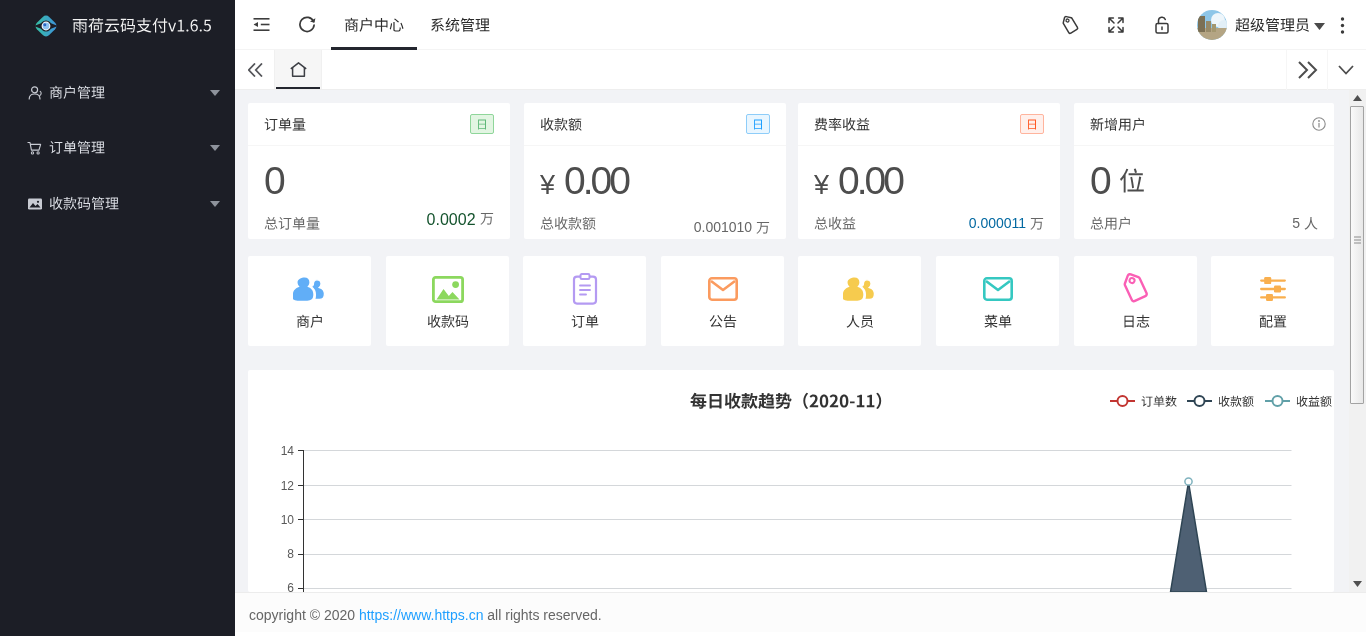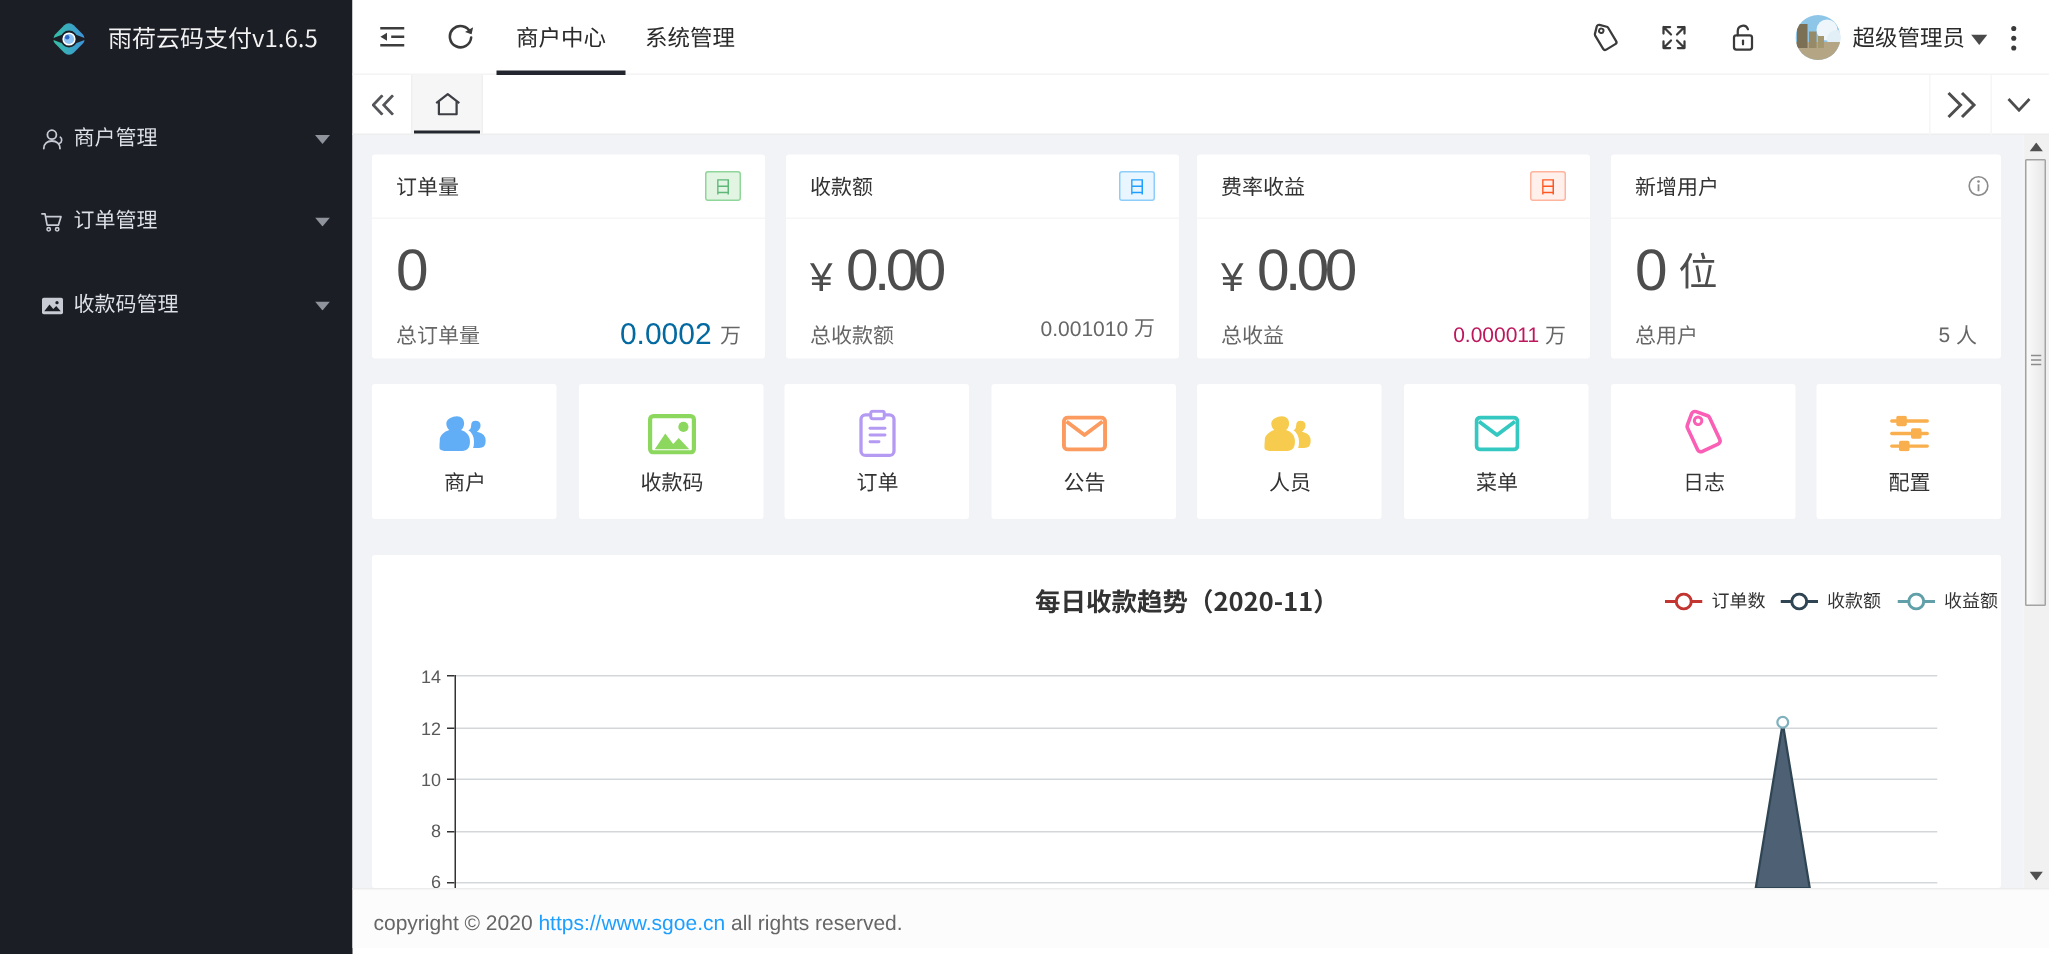--- a/index.html
+++ b/index.html
@@ -184,21 +184,21 @@
       </svg>
     </div>
 <div class="abs" style="left:16px;top:52px;height:52px;display:flex;align-items:center;color:#4d4d4d">
       <span style="font-size:39px">0</span>
     </div>
 <div class="abs" style="left:16px;top:108px;height:24px;display:flex;align-items:center">
       <svg style="vertical-align:-2.2px" width="56.0" height="14.8" viewBox="0 -12.6 56.0 14.8">
         <path fill="#666" d="M10.6 -3C11.4 -2 12.2 -0.7 12.6 0.1L13.4 -0.4C13.1 -1.3 12.2 -2.5 11.4 -3.5ZM5.8 -3.8C6.7 -3.1 7.8 -2.1 8.3 -1.5L9.1 -2.1C8.5 -2.8 7.4 -3.7 6.5 -4.4ZM3.9 -3.4V-0.5C3.9 0.7 4.4 1 6 1C6.4 1 8.8 1 9.2 1C10.5 1 10.8 0.6 11 -1C10.7 -1.1 10.2 -1.3 10 -1.4C9.9 -0.2 9.8 0 9.1 0C8.6 0 6.5 0 6.1 0C5.2 0 5 -0.1 5 -0.5V-3.4ZM1.9 -3.1C1.7 -2.1 1.2 -0.8 0.6 -0.1L1.6 0.3C2.2 -0.5 2.7 -1.8 2.9 -3ZM3.7 -7.9H10.3V-5.5H3.7ZM2.6 -8.9V-4.5H11.5V-8.9H9.2C9.7 -9.6 10.2 -10.5 10.7 -11.3L9.6 -11.7C9.2 -10.9 8.6 -9.7 8.1 -8.9H5.2L6 -9.4C5.8 -10 5.1 -11 4.5 -11.7L3.6 -11.3C4.2 -10.6 4.8 -9.6 5 -8.9Z M15.6 -10.8C16.3 -10.1 17.3 -9.1 17.7 -8.5L18.5 -9.2C18 -9.8 17.1 -10.8 16.3 -11.5ZM16.9 0.8C17.1 0.5 17.5 0.2 20.5 -1.8C20.3 -2.1 20.2 -2.5 20.1 -2.8L18.1 -1.4V-7.4H14.7V-6.4H17.1V-1.3C17.1 -0.7 16.6 -0.3 16.3 -0.1C16.5 0.1 16.8 0.5 16.9 0.8ZM19.5 -10.6V-9.5H23.8V-0.4C23.8 -0.2 23.7 -0.1 23.5 -0.1C23.2 -0.1 22.2 -0.1 21.1 -0.1C21.3 0.2 21.5 0.7 21.6 1.1C22.9 1.1 23.8 1 24.3 0.8C24.8 0.6 24.9 0.3 24.9 -0.4V-9.5H27.4V-10.6Z M31.1 -6.1H34.4V-4.6H31.1ZM35.5 -6.1H39V-4.6H35.5ZM31.1 -8.4H34.4V-7H31.1ZM35.5 -8.4H39V-7H35.5ZM37.9 -11.7C37.6 -11 37 -10 36.5 -9.3H33.1L33.7 -9.6C33.4 -10.2 32.8 -11.1 32.2 -11.7L31.3 -11.3C31.8 -10.7 32.4 -9.9 32.7 -9.3H30.1V-3.7H34.4V-2.4H28.8V-1.4H34.4V1.1H35.5V-1.4H41.3V-2.4H35.5V-3.7H40.1V-9.3H37.7C38.1 -9.9 38.6 -10.7 39.1 -11.3Z M45.5 -9.3H52.5V-8.5H45.5ZM45.5 -10.7H52.5V-9.9H45.5ZM44.5 -11.3V-7.9H53.5V-11.3ZM42.7 -7.3V-6.5H55.3V-7.3ZM45.2 -3.8H48.5V-3H45.2ZM49.5 -3.8H52.9V-3H49.5ZM45.2 -5.2H48.5V-4.4H45.2ZM49.5 -5.2H52.9V-4.4H49.5ZM42.7 -0V0.8H55.4V-0H49.5V-0.9H54.2V-1.6H49.5V-2.4H53.9V-5.9H44.2V-2.4H48.5V-1.6H43.8V-0.9H48.5V-0Z"></path>
       </svg>
     </div>
-<div class="abs" style="right:16px;top:108px;height:24px;display:flex;align-items:center;color:#0369a1;font-size:20px">
+<div class="abs" style="right:16px;top:108px;height:24px;display:flex;align-items:flex-start;color:#14532d;font-size:16px">
       <span>0.0002&nbsp;</span>
       <svg style="vertical-align:-2.2px" width="14.0" height="14.8" viewBox="0 -12.6 14.0 14.8">
         <path fill="#666" d="M0.9 -10.7V-9.7H4.7C4.6 -6.1 4.4 -1.7 0.5 0.3C0.7 0.5 1.1 0.9 1.2 1.1C4 -0.4 5.1 -3 5.5 -5.8H10.7C10.5 -2.1 10.3 -0.5 9.9 -0.1C9.7 0 9.5 0.1 9.2 0C8.8 0 7.8 0 6.8 -0.1C7 0.2 7.1 0.7 7.1 1C8.1 1 9.1 1.1 9.6 1C10.1 1 10.5 0.9 10.8 0.5C11.4 -0.1 11.6 -1.8 11.8 -6.3C11.9 -6.4 11.9 -6.8 11.9 -6.8H5.6C5.7 -7.8 5.7 -8.8 5.8 -9.7H13.1V-10.7Z"></path>
       </svg>
     </div>
 </div>
 <div class="abs" style="left:524px;top:103px;width:262px;height:136px;background:#fff;border-radius:2px">
 <div class="abs" style="left:16px;top:0;height:42px;display:flex;align-items:center">
       <svg style="vertical-align:-2.2px" width="42.0" height="14.8" viewBox="0 -12.6 42.0 14.8">
         <path fill="#333" d="M8.2 -8H11.3C11 -6.3 10.5 -4.7 9.8 -3.5C9.1 -4.8 8.6 -6.2 8.2 -7.8ZM8.1 -11.8C7.7 -9.3 6.9 -7 5.7 -5.6C6 -5.4 6.3 -4.9 6.5 -4.7C6.9 -5.2 7.3 -5.9 7.6 -6.5C8 -5.1 8.6 -3.7 9.3 -2.5C8.5 -1.3 7.4 -0.4 6 0.3C6.2 0.5 6.5 0.9 6.7 1.1C8 0.4 9 -0.5 9.9 -1.6C10.7 -0.5 11.6 0.4 12.8 1.1C12.9 0.8 13.3 0.4 13.5 0.2C12.3 -0.4 11.3 -1.3 10.5 -2.5C11.4 -4 11.9 -5.8 12.3 -8H13.4V-9H8.6C8.8 -9.8 9 -10.7 9.2 -11.6ZM1.3 -1.4C1.6 -1.6 2 -1.8 4.5 -2.8V1.1H5.6V-11.6H4.5V-3.8L2.4 -3.1V-10.2H1.3V-3.3C1.3 -2.8 1.1 -2.5 0.9 -2.4C1 -2.1 1.2 -1.7 1.3 -1.4Z M15.7 -3.1C15.4 -2.1 14.9 -1 14.4 -0.2C14.7 -0.2 15.1 0 15.3 0.2C15.7 -0.6 16.3 -1.8 16.6 -2.8ZM19.3 -2.7C19.7 -2 20.1 -1.1 20.3 -0.5L21.1 -0.9C20.9 -1.4 20.5 -2.4 20.1 -3.1ZM23.5 -7.2V-6.6C23.5 -4.6 23.3 -1.8 20.8 0.4C21 0.6 21.4 0.9 21.6 1.1C23 -0.1 23.7 -1.6 24.1 -3C24.7 -1.2 25.6 0.3 26.9 1.1C27 0.8 27.4 0.4 27.6 0.2C25.9 -0.7 24.9 -2.8 24.4 -5.2C24.5 -5.7 24.5 -6.1 24.5 -6.6V-7.2ZM17.5 -11.7V-10.4H14.7V-9.5H17.5V-8.3H15V-7.4H20.9V-8.3H18.5V-9.5H21.2V-10.4H18.5V-11.7ZM14.5 -4.4V-3.5H17.5V0C17.5 0.1 17.4 0.2 17.3 0.2C17.1 0.2 16.6 0.2 16.1 0.2C16.2 0.4 16.3 0.8 16.4 1.1C17.2 1.1 17.7 1.1 18 0.9C18.4 0.8 18.5 0.5 18.5 0V-3.5H21.3V-4.4ZM22.4 -11.8C22.1 -9.6 21.6 -7.4 20.7 -6.1V-6.4H15.2V-5.5H20.7V-5.9C21 -5.8 21.4 -5.5 21.6 -5.4C22 -6.1 22.4 -7.1 22.7 -8.3H26.1C25.9 -7.3 25.7 -6.3 25.4 -5.7L26.3 -5.4C26.7 -6.3 27.1 -7.8 27.3 -9.1L26.6 -9.3L26.5 -9.2H23C23.2 -10 23.3 -10.8 23.4 -11.6Z M37.7 -6.9C37.6 -2.6 37.5 -0.6 34.4 0.4C34.6 0.6 34.8 0.9 34.9 1.2C38.2 -0 38.6 -2.3 38.6 -6.9ZM38.3 -1.2C39.3 -0.5 40.4 0.5 41 1.1L41.6 0.3C41 -0.2 39.8 -1.2 38.9 -1.8ZM35.4 -8.5V-1.9H36.3V-7.7H39.9V-2H40.8V-8.5H38.2C38.4 -9 38.6 -9.5 38.8 -10H41.3V-10.9H35.2V-10H37.8C37.7 -9.5 37.5 -9 37.3 -8.5ZM31 -11.5C31.2 -11.2 31.4 -10.8 31.6 -10.4H28.9V-8.3H29.8V-9.5H34V-8.3H35V-10.4H32.7C32.5 -10.8 32.2 -11.3 31.9 -11.7ZM29.8 -3.3V1H30.7V0.6H33.2V1H34.1V-3.3ZM30.7 -0.3V-2.4H33.2V-0.3ZM30.1 -5.8 31.1 -5.3C30.4 -4.7 29.5 -4.3 28.5 -4C28.7 -3.8 28.9 -3.3 29 -3C30 -3.4 31.1 -4 32 -4.8C32.9 -4.3 33.8 -3.8 34.3 -3.4L35 -4.1C34.5 -4.5 33.6 -5 32.7 -5.4C33.4 -6.1 34 -6.9 34.4 -7.8L33.9 -8.1L33.6 -8.1H31.5C31.7 -8.4 31.8 -8.7 31.9 -8.9L31 -9.1C30.6 -8.1 29.8 -7 28.6 -6.2C28.8 -6.1 29.1 -5.8 29.2 -5.6C29.9 -6.1 30.5 -6.7 30.9 -7.3H33.1C32.8 -6.8 32.4 -6.3 31.9 -5.9L30.8 -6.5Z"></path>
@@ -212,21 +212,21 @@
     </div>
 <div class="abs" style="left:16px;top:52px;height:52px;display:flex;align-items:center;color:#4d4d4d">
       <span style="font-size:27px;position:relative;top:4px">¥</span>
       <span style="font-size:39px;letter-spacing:-3px;margin-left:9px">0.00</span>
     </div>
 <div class="abs" style="left:16px;top:108px;height:24px;display:flex;align-items:center">
       <svg style="vertical-align:-2.2px" width="56.0" height="14.8" viewBox="0 -12.6 56.0 14.8">
         <path fill="#666" d="M10.6 -3C11.4 -2 12.2 -0.7 12.6 0.1L13.4 -0.4C13.1 -1.3 12.2 -2.5 11.4 -3.5ZM5.8 -3.8C6.7 -3.1 7.8 -2.1 8.3 -1.5L9.1 -2.1C8.5 -2.8 7.4 -3.7 6.5 -4.4ZM3.9 -3.4V-0.5C3.9 0.7 4.4 1 6 1C6.4 1 8.8 1 9.2 1C10.5 1 10.8 0.6 11 -1C10.7 -1.1 10.2 -1.3 10 -1.4C9.9 -0.2 9.8 0 9.1 0C8.6 0 6.5 0 6.1 0C5.2 0 5 -0.1 5 -0.5V-3.4ZM1.9 -3.1C1.7 -2.1 1.2 -0.8 0.6 -0.1L1.6 0.3C2.2 -0.5 2.7 -1.8 2.9 -3ZM3.7 -7.9H10.3V-5.5H3.7ZM2.6 -8.9V-4.5H11.5V-8.9H9.2C9.7 -9.6 10.2 -10.5 10.7 -11.3L9.6 -11.7C9.2 -10.9 8.6 -9.7 8.1 -8.9H5.2L6 -9.4C5.8 -10 5.1 -11 4.5 -11.7L3.6 -11.3C4.2 -10.6 4.8 -9.6 5 -8.9Z M22.2 -8H25.3C25 -6.3 24.5 -4.7 23.8 -3.5C23.1 -4.8 22.6 -6.2 22.2 -7.8ZM22.1 -11.8C21.7 -9.3 20.9 -7 19.7 -5.6C20 -5.4 20.3 -4.9 20.5 -4.7C20.9 -5.2 21.3 -5.9 21.6 -6.5C22 -5.1 22.6 -3.7 23.3 -2.5C22.5 -1.3 21.4 -0.4 20 0.3C20.2 0.5 20.5 0.9 20.6 1.1C22 0.4 23 -0.5 23.9 -1.6C24.7 -0.5 25.6 0.4 26.8 1.1C26.9 0.8 27.3 0.4 27.5 0.2C26.3 -0.4 25.3 -1.3 24.5 -2.5C25.4 -4 25.9 -5.8 26.3 -8H27.4V-9H22.6C22.8 -9.8 23 -10.7 23.2 -11.6ZM15.3 -1.4C15.6 -1.6 16 -1.8 18.5 -2.8V1.1H19.6V-11.6H18.5V-3.8L16.4 -3.1V-10.2H15.3V-3.3C15.3 -2.8 15.1 -2.5 14.9 -2.4C15 -2.1 15.2 -1.7 15.3 -1.4Z M29.7 -3.1C29.4 -2.1 28.9 -1 28.4 -0.2C28.7 -0.2 29.1 0 29.3 0.2C29.7 -0.6 30.3 -1.8 30.6 -2.8ZM33.3 -2.7C33.7 -2 34.1 -1.1 34.3 -0.5L35.1 -0.9C34.9 -1.4 34.5 -2.4 34.1 -3.1ZM37.5 -7.2V-6.6C37.5 -4.6 37.3 -1.8 34.8 0.4C35 0.6 35.4 0.9 35.6 1.1C37 -0.1 37.7 -1.6 38.1 -3C38.7 -1.2 39.5 0.3 40.9 1.1C41 0.8 41.4 0.4 41.6 0.2C39.9 -0.7 38.9 -2.8 38.4 -5.2C38.5 -5.7 38.5 -6.1 38.5 -6.6V-7.2ZM31.5 -11.7V-10.4H28.7V-9.5H31.5V-8.3H29V-7.4H34.9V-8.3H32.5V-9.5H35.2V-10.4H32.5V-11.7ZM28.5 -4.4V-3.5H31.5V0C31.5 0.1 31.4 0.2 31.3 0.2C31.1 0.2 30.6 0.2 30.1 0.2C30.2 0.4 30.3 0.8 30.4 1.1C31.2 1.1 31.7 1.1 32 0.9C32.4 0.8 32.5 0.5 32.5 0V-3.5H35.3V-4.4ZM36.4 -11.8C36.1 -9.6 35.6 -7.4 34.7 -6.1V-6.4H29.2V-5.5H34.7V-5.9C35 -5.8 35.4 -5.5 35.6 -5.4C36 -6.1 36.4 -7.1 36.7 -8.3H40.1C39.9 -7.3 39.7 -6.3 39.4 -5.7L40.3 -5.4C40.7 -6.3 41.1 -7.8 41.3 -9.1L40.6 -9.3L40.5 -9.2H37C37.2 -10 37.3 -10.8 37.4 -11.6Z M51.7 -6.9C51.6 -2.6 51.5 -0.6 48.4 0.4C48.6 0.6 48.8 0.9 48.9 1.2C52.2 -0 52.6 -2.3 52.6 -6.9ZM52.3 -1.2C53.3 -0.5 54.4 0.5 55 1.1L55.6 0.3C55 -0.2 53.8 -1.2 52.9 -1.8ZM49.4 -8.5V-1.9H50.3V-7.7H53.9V-2H54.8V-8.5H52.2C52.4 -9 52.6 -9.5 52.8 -10H55.3V-10.9H49.2V-10H51.8C51.7 -9.5 51.5 -9 51.3 -8.5ZM45 -11.5C45.2 -11.2 45.4 -10.8 45.6 -10.4H42.9V-8.3H43.8V-9.5H48V-8.3H49V-10.4H46.7C46.5 -10.8 46.2 -11.3 45.9 -11.7ZM43.8 -3.3V1H44.7V0.6H47.2V1H48.1V-3.3ZM44.7 -0.3V-2.4H47.2V-0.3ZM44.1 -5.8 45.1 -5.3C44.4 -4.7 43.5 -4.3 42.5 -4C42.7 -3.8 42.9 -3.3 43 -3C44 -3.4 45.1 -4 46 -4.8C46.9 -4.3 47.8 -3.8 48.3 -3.4L49 -4.1C48.5 -4.5 47.6 -5 46.7 -5.4C47.4 -6.1 48 -6.9 48.4 -7.8L47.9 -8.1L47.6 -8.1H45.5C45.7 -8.4 45.8 -8.7 45.9 -8.9L45 -9.1C44.6 -8.1 43.8 -7 42.6 -6.2C42.8 -6.1 43 -5.8 43.2 -5.6C43.9 -6.1 44.5 -6.7 44.9 -7.3H47.1C46.8 -6.8 46.4 -6.3 45.9 -5.9L44.8 -6.5Z"></path>
       </svg>
     </div>
-<div class="abs" style="right:16px;top:108px;height:24px;display:flex;align-items:flex-start;color:#666;font-size:14px">
+<div class="abs" style="right:16px;top:108px;height:24px;display:flex;align-items:flex-end;color:#666;font-size:14px">
       <span>0.001010&nbsp;</span>
       <svg style="vertical-align:-2.2px" width="14.0" height="14.8" viewBox="0 -12.6 14.0 14.8">
         <path fill="#666" d="M0.9 -10.7V-9.7H4.7C4.6 -6.1 4.4 -1.7 0.5 0.3C0.7 0.5 1.1 0.9 1.2 1.1C4 -0.4 5.1 -3 5.5 -5.8H10.7C10.5 -2.1 10.3 -0.5 9.9 -0.1C9.7 0 9.5 0.1 9.2 0C8.8 0 7.8 0 6.8 -0.1C7 0.2 7.1 0.7 7.1 1C8.1 1 9.1 1.1 9.6 1C10.1 1 10.5 0.9 10.8 0.5C11.4 -0.1 11.6 -1.8 11.8 -6.3C11.9 -6.4 11.9 -6.8 11.9 -6.8H5.6C5.7 -7.8 5.7 -8.8 5.8 -9.7H13.1V-10.7Z"></path>
       </svg>
     </div>
 </div>
 <div class="abs" style="left:798px;top:103px;width:262px;height:136px;background:#fff;border-radius:2px">
 <div class="abs" style="left:16px;top:0;height:42px;display:flex;align-items:center">
       <svg style="vertical-align:-2.2px" width="56.0" height="14.8" viewBox="0 -12.6 56.0 14.8">
         <path fill="#333" d="M6.6 -3.3C6.2 -1.2 5 -0.2 0.6 0.2C0.8 0.5 1 0.9 1.1 1.1C5.7 0.6 7.2 -0.7 7.7 -3.3ZM7.3 -0.8C9.1 -0.3 11.4 0.5 12.6 1.1L13.2 0.3C12 -0.3 9.6 -1.1 7.8 -1.5ZM5 -8.3C4.9 -8 4.9 -7.6 4.7 -7.3H2.7L2.9 -8.3ZM5.9 -8.3H8.2V-7.3H5.8C5.9 -7.6 5.9 -8 5.9 -8.3ZM2.1 -9.1C2 -8.3 1.8 -7.2 1.6 -6.5H4.2C3.6 -5.9 2.6 -5.4 0.8 -5C1 -4.8 1.2 -4.4 1.3 -4.2C1.8 -4.3 2.2 -4.4 2.6 -4.5V-0.8H3.6V-3.8H10.4V-0.9H11.5V-4.7H3.1C4.3 -5.2 5 -5.8 5.4 -6.5H8.2V-5.1H9.2V-6.5H12C11.9 -6.1 11.9 -6 11.8 -5.9C11.7 -5.8 11.6 -5.8 11.5 -5.8C11.3 -5.8 10.9 -5.8 10.5 -5.8C10.6 -5.6 10.7 -5.3 10.7 -5.1C11.2 -5.1 11.7 -5.1 11.9 -5.1C12.2 -5.1 12.4 -5.2 12.6 -5.3C12.8 -5.6 13 -6 13 -6.9C13 -7.1 13.1 -7.3 13.1 -7.3H9.2V-8.3H12.2V-10.9H9.2V-11.8H8.2V-10.9H5.9V-11.8H5V-10.9H1.5V-10.1H5V-9.1L2.5 -9.1ZM5.9 -10.1H8.2V-9.1H5.9ZM9.2 -10.1H11.3V-9.1H9.2Z M25.6 -9C25.1 -8.4 24.2 -7.7 23.6 -7.2L24.4 -6.7C25 -7.1 25.8 -7.8 26.5 -8.5ZM14.8 -4.7 15.3 -3.9C16.2 -4.3 17.4 -4.9 18.5 -5.5L18.3 -6.3C17 -5.7 15.7 -5.1 14.8 -4.7ZM15.2 -8.4C15.9 -7.9 16.9 -7.2 17.3 -6.7L18.1 -7.4C17.6 -7.9 16.7 -8.5 15.9 -9ZM23.5 -5.7C24.4 -5.1 25.6 -4.3 26.2 -3.7L27 -4.4C26.4 -4.9 25.2 -5.7 24.2 -6.3ZM14.7 -2.8V-1.8H20.4V1.1H21.6V-1.8H27.3V-2.8H21.6V-4H20.4V-2.8ZM20.1 -11.6C20.3 -11.3 20.6 -10.9 20.7 -10.5H15V-9.5H20.1C19.7 -8.9 19.2 -8.3 19.1 -8.1C18.8 -7.9 18.6 -7.7 18.4 -7.7C18.5 -7.4 18.7 -7 18.7 -6.8C18.9 -6.8 19.2 -6.9 20.9 -7C20.2 -6.4 19.6 -5.8 19.3 -5.6C18.8 -5.2 18.5 -4.9 18.2 -4.9C18.3 -4.6 18.4 -4.2 18.5 -4C18.7 -4.1 19.2 -4.2 22.9 -4.5C23.1 -4.3 23.2 -4 23.3 -3.8L24.1 -4.2C23.8 -4.8 23.1 -5.8 22.5 -6.5L21.7 -6.2C22 -5.9 22.2 -5.6 22.4 -5.3L19.9 -5.1C21.2 -6.1 22.4 -7.3 23.5 -8.6L22.7 -9.1C22.4 -8.7 22 -8.3 21.7 -7.9L19.9 -7.8C20.4 -8.3 20.8 -8.9 21.2 -9.5H27.2V-10.5H22C21.8 -10.9 21.4 -11.5 21.1 -11.9Z M36.2 -8H39.3C39 -6.3 38.5 -4.7 37.8 -3.5C37.1 -4.8 36.6 -6.2 36.2 -7.8ZM36.1 -11.8C35.7 -9.3 34.9 -7 33.7 -5.6C34 -5.4 34.3 -4.9 34.5 -4.7C34.9 -5.2 35.3 -5.9 35.6 -6.5C36 -5.1 36.6 -3.7 37.3 -2.5C36.5 -1.3 35.4 -0.4 34 0.3C34.2 0.5 34.5 0.9 34.6 1.1C36 0.4 37 -0.5 37.9 -1.6C38.7 -0.5 39.6 0.4 40.8 1.1C40.9 0.8 41.3 0.4 41.5 0.2C40.3 -0.4 39.3 -1.3 38.5 -2.5C39.4 -4 39.9 -5.8 40.3 -8H41.4V-9H36.6C36.8 -9.8 37 -10.7 37.2 -11.6ZM29.3 -1.4C29.6 -1.6 30 -1.8 32.5 -2.8V1.1H33.6V-11.6H32.5V-3.8L30.4 -3.1V-10.2H29.3V-3.3C29.3 -2.8 29.1 -2.5 28.9 -2.4C29 -2.1 29.2 -1.7 29.3 -1.4Z M50.3 -6.7C51.7 -6.1 53.6 -5.3 54.5 -4.7L55.1 -5.6C54.1 -6.1 52.2 -6.9 50.8 -7.4ZM46.8 -7.5C46 -6.7 44.2 -5.8 43 -5.3C43.2 -5.1 43.5 -4.7 43.6 -4.5C44.9 -5.1 46.6 -6.1 47.6 -6.9ZM44.5 -4.6V-0.3H42.6V0.7H55.4V-0.3H53.6V-4.6ZM45.4 -0.3V-3.7H47.2V-0.3ZM48.1 -0.3V-3.7H49.9V-0.3ZM50.9 -0.3V-3.7H52.7V-0.3ZM52 -11.8C51.6 -11 51 -10 50.5 -9.3L51.3 -9H46.7L47.5 -9.4C47.2 -10 46.6 -11 46 -11.7L45.1 -11.3C45.7 -10.6 46.2 -9.7 46.5 -9H42.9V-8.1H55.1V-9H51.4C51.9 -9.7 52.5 -10.6 53 -11.4Z"></path>
@@ -240,21 +240,21 @@
     </div>
 <div class="abs" style="left:16px;top:52px;height:52px;display:flex;align-items:center;color:#4d4d4d">
       <span style="font-size:27px;position:relative;top:4px">¥</span>
       <span style="font-size:39px;letter-spacing:-3px;margin-left:9px">0.00</span>
     </div>
 <div class="abs" style="left:16px;top:108px;height:24px;display:flex;align-items:center">
       <svg style="vertical-align:-2.2px" width="42.0" height="14.8" viewBox="0 -12.6 42.0 14.8">
         <path fill="#666" d="M10.6 -3C11.4 -2 12.2 -0.7 12.6 0.1L13.4 -0.4C13.1 -1.3 12.2 -2.5 11.4 -3.5ZM5.8 -3.8C6.7 -3.1 7.8 -2.1 8.3 -1.5L9.1 -2.1C8.5 -2.8 7.4 -3.7 6.5 -4.4ZM3.9 -3.4V-0.5C3.9 0.7 4.4 1 6 1C6.4 1 8.8 1 9.2 1C10.5 1 10.8 0.6 11 -1C10.7 -1.1 10.2 -1.3 10 -1.4C9.9 -0.2 9.8 0 9.1 0C8.6 0 6.5 0 6.1 0C5.2 0 5 -0.1 5 -0.5V-3.4ZM1.9 -3.1C1.7 -2.1 1.2 -0.8 0.6 -0.1L1.6 0.3C2.2 -0.5 2.7 -1.8 2.9 -3ZM3.7 -7.9H10.3V-5.5H3.7ZM2.6 -8.9V-4.5H11.5V-8.9H9.2C9.7 -9.6 10.2 -10.5 10.7 -11.3L9.6 -11.7C9.2 -10.9 8.6 -9.7 8.1 -8.9H5.2L6 -9.4C5.8 -10 5.1 -11 4.5 -11.7L3.6 -11.3C4.2 -10.6 4.8 -9.6 5 -8.9Z M22.2 -8H25.3C25 -6.3 24.5 -4.7 23.8 -3.5C23.1 -4.8 22.6 -6.2 22.2 -7.8ZM22.1 -11.8C21.7 -9.3 20.9 -7 19.7 -5.6C20 -5.4 20.3 -4.9 20.5 -4.7C20.9 -5.2 21.3 -5.9 21.6 -6.5C22 -5.1 22.6 -3.7 23.3 -2.5C22.5 -1.3 21.4 -0.4 20 0.3C20.2 0.5 20.5 0.9 20.6 1.1C22 0.4 23 -0.5 23.9 -1.6C24.7 -0.5 25.6 0.4 26.8 1.1C26.9 0.8 27.3 0.4 27.5 0.2C26.3 -0.4 25.3 -1.3 24.5 -2.5C25.4 -4 25.9 -5.8 26.3 -8H27.4V-9H22.6C22.8 -9.8 23 -10.7 23.2 -11.6ZM15.3 -1.4C15.6 -1.6 16 -1.8 18.5 -2.8V1.1H19.6V-11.6H18.5V-3.8L16.4 -3.1V-10.2H15.3V-3.3C15.3 -2.8 15.1 -2.5 14.9 -2.4C15 -2.1 15.2 -1.7 15.3 -1.4Z M36.3 -6.7C37.7 -6.1 39.6 -5.3 40.5 -4.7L41.1 -5.6C40.1 -6.1 38.2 -6.9 36.8 -7.4ZM32.8 -7.5C32 -6.7 30.2 -5.8 29 -5.3C29.2 -5.1 29.5 -4.7 29.6 -4.5C30.9 -5.1 32.6 -6.1 33.6 -6.9ZM30.5 -4.6V-0.3H28.6V0.7H41.4V-0.3H39.6V-4.6ZM31.4 -0.3V-3.7H33.2V-0.3ZM34.1 -0.3V-3.7H35.9V-0.3ZM36.9 -0.3V-3.7H38.7V-0.3ZM38 -11.8C37.6 -11 37 -10 36.5 -9.3L37.3 -9H32.7L33.5 -9.4C33.2 -10 32.6 -11 32 -11.7L31.1 -11.3C31.7 -10.6 32.2 -9.7 32.5 -9H28.9V-8.1H41.1V-9H37.4C37.9 -9.7 38.5 -10.6 39 -11.4Z"></path>
       </svg>
     </div>
-<div class="abs" style="right:16px;top:108px;height:24px;display:flex;align-items:center;color:#be185d;font-size:14px">
+<div class="abs" style="right:16px;top:108px;height:24px;display:flex;align-items:center;color:#0369a1;font-size:14px">
       <span>0.000011&nbsp;</span>
       <svg style="vertical-align:-2.2px" width="14.0" height="14.8" viewBox="0 -12.6 14.0 14.8">
         <path fill="#666" d="M0.9 -10.7V-9.7H4.7C4.6 -6.1 4.4 -1.7 0.5 0.3C0.7 0.5 1.1 0.9 1.2 1.1C4 -0.4 5.1 -3 5.5 -5.8H10.7C10.5 -2.1 10.3 -0.5 9.9 -0.1C9.7 0 9.5 0.1 9.2 0C8.8 0 7.8 0 6.8 -0.1C7 0.2 7.1 0.7 7.1 1C8.1 1 9.1 1.1 9.6 1C10.1 1 10.5 0.9 10.8 0.5C11.4 -0.1 11.6 -1.8 11.8 -6.3C11.9 -6.4 11.9 -6.8 11.9 -6.8H5.6C5.7 -7.8 5.7 -8.8 5.8 -9.7H13.1V-10.7Z"></path>
       </svg>
     </div>
 </div>
 <div class="abs" style="left:1074px;top:103px;width:260px;height:136px;background:#fff;border-radius:2px">
 <div class="abs" style="left:16px;top:0;height:42px;display:flex;align-items:center">
       <svg style="vertical-align:-2.2px" width="56.0" height="14.8" viewBox="0 -12.6 56.0 14.8">
         <path fill="#333" d="M5 -3C5.5 -2.3 6 -1.3 6.2 -0.7L6.9 -1.2C6.7 -1.8 6.2 -2.7 5.8 -3.4ZM1.9 -3.3C1.6 -2.4 1.1 -1.6 0.6 -1C0.8 -0.8 1.1 -0.6 1.3 -0.4C1.9 -1.1 2.4 -2.1 2.7 -3.1ZM7.7 -10.4V-5.6C7.7 -3.7 7.6 -1.3 6.4 0.4C6.7 0.5 7.1 0.8 7.3 1C8.5 -0.8 8.7 -3.6 8.7 -5.6V-6H10.8V1.1H11.9V-6H13.4V-7H8.7V-9.7C10.2 -9.9 11.8 -10.3 13 -10.7L12.1 -11.5C11.1 -11.1 9.3 -10.7 7.7 -10.4ZM3 -11.6C3.2 -11.2 3.4 -10.7 3.6 -10.3H0.9V-9.4H7V-10.3H4.7C4.5 -10.8 4.2 -11.4 3.9 -11.8ZM5.3 -9.3C5.1 -8.7 4.8 -7.7 4.5 -7.1H0.6V-6.2H3.5V-4.7H0.7V-3.8H3.5V-0.3C3.5 -0.1 3.5 -0.1 3.3 -0.1C3.2 -0.1 2.8 -0.1 2.3 -0.1C2.4 0.2 2.5 0.6 2.6 0.8C3.3 0.8 3.7 0.8 4.1 0.7C4.4 0.5 4.5 0.3 4.5 -0.2V-3.8H7.1V-4.7H4.5V-6.2H7.3V-7.1H5.5C5.7 -7.7 6 -8.4 6.3 -9.1ZM1.8 -9.1C2 -8.5 2.3 -7.6 2.3 -7.1L3.2 -7.4C3.1 -7.9 2.9 -8.7 2.6 -9.3Z M20.5 -8.3C20.9 -7.7 21.3 -6.9 21.5 -6.3L22.1 -6.6C22 -7.1 21.6 -8 21.1 -8.6ZM24.8 -8.6C24.5 -8 24 -7.1 23.7 -6.5L24.2 -6.3C24.6 -6.8 25.1 -7.6 25.5 -8.3ZM14.6 -1.8 14.9 -0.8C16 -1.2 17.5 -1.8 18.8 -2.3L18.6 -3.3L17.2 -2.7V-7.4H18.6V-8.3H17.2V-11.6H16.3V-8.3H14.7V-7.4H16.3V-2.4ZM20.2 -11.4C20.6 -10.8 21 -10.2 21.2 -9.7L22.1 -10.2C21.9 -10.6 21.5 -11.3 21.1 -11.7ZM19.2 -9.7V-5.1H26.7V-9.7H24.8C25.2 -10.2 25.6 -10.8 26 -11.4L24.9 -11.8C24.6 -11.2 24.1 -10.3 23.7 -9.7ZM20.1 -9H22.6V-5.8H20.1ZM23.4 -9H25.8V-5.8H23.4ZM20.9 -1.4H25V-0.4H20.9ZM20.9 -2.2V-3.4H25V-2.2ZM19.9 -4.2V1.1H20.9V0.4H25V1.1H26V-4.2Z M30.1 -10.8V-5.7C30.1 -3.7 30 -1.2 28.4 0.5C28.7 0.6 29.1 1 29.3 1.2C30.3 0 30.8 -1.6 31 -3.2H34.5V1H35.6V-3.2H39.4V-0.3C39.4 -0.1 39.3 0 39 0C38.7 0.1 37.8 0.1 36.8 0C36.9 0.3 37.1 0.8 37.2 1C38.5 1.1 39.3 1 39.8 0.9C40.2 0.7 40.4 0.4 40.4 -0.3V-10.8ZM31.2 -9.8H34.5V-7.5H31.2ZM39.4 -9.8V-7.5H35.6V-9.8ZM31.2 -6.5H34.5V-4.2H31.1C31.2 -4.7 31.2 -5.2 31.2 -5.7ZM39.4 -6.5V-4.2H35.6V-6.5Z M45.5 -8.6H52.8V-5.8H45.4L45.5 -6.5ZM48.2 -11.6C48.5 -10.9 48.8 -10.2 48.9 -9.6H44.4V-6.5C44.4 -4.4 44.2 -1.5 42.5 0.6C42.7 0.7 43.2 1 43.4 1.2C44.8 -0.5 45.2 -2.8 45.4 -4.8H52.8V-3.9H53.8V-9.6H49.4L50 -9.8C49.9 -10.3 49.5 -11.2 49.2 -11.8Z"></path>
@@ -457,21 +457,21 @@
         <text x="46" y="45">12</text>
         <text x="46" y="79">10</text>
 <text x="46" y="113">8</text>
         <text x="46" y="147">6</text>
       </g>
 <polygon points="922.5,147 940.5,37 958.5,147" fill="#4e6073" stroke="#2f4554" stroke-width="1.5"></polygon>
 <circle cx="940.5" cy="36.5" r="3.6" fill="#fff" stroke="#7fb2be" stroke-width="1.5"></circle>
 </svg>
 </div>
 <div class="abs" style="left:235px;top:592px;width:1131px;height:40px;background:#fcfcfc;border-top:1px solid #ececec">
-<div class="abs" style="left:14px;top:0;height:44px;display:flex;align-items:center;font-size:14px;color:#666">copyright © 2020&nbsp;<span style="color:#1E9FFF">https://www.sgoe.cn</span>&nbsp;all rights reserved.</div>
+<div class="abs" style="left:14px;top:0;height:44px;display:flex;align-items:center;font-size:14px;color:#666">copyright © 2020&nbsp;<span style="color:#1E9FFF">https://www.https.cn</span>&nbsp;all rights reserved.</div>
 </div>
 <div class="abs" style="left:1349px;top:90px;width:17px;height:502px;background:#f1f1f1">
 <svg class="abs" style="left:4px;top:5px" width="9" height="6" viewBox="0 0 9 6">
       <path d="M4.5 0 L9 6 L0 6 Z" fill="#505050"></path>
     </svg>
 <div class="abs" style="left:1px;top:16px;width:14px;height:298px;background:linear-gradient(to right,#fafafa,#e8e8e8);border:1px solid #a3a3a3;border-radius:1px"></div>
 <svg class="abs" style="left:5px;top:146px" width="7" height="8" viewBox="0 0 7 8">
       <g stroke="#8c8c8c" stroke-width="1">
         <line x1="0" y1="1" x2="7" y2="1"></line>
         <line x1="0" y1="4" x2="7" y2="4"></line>

